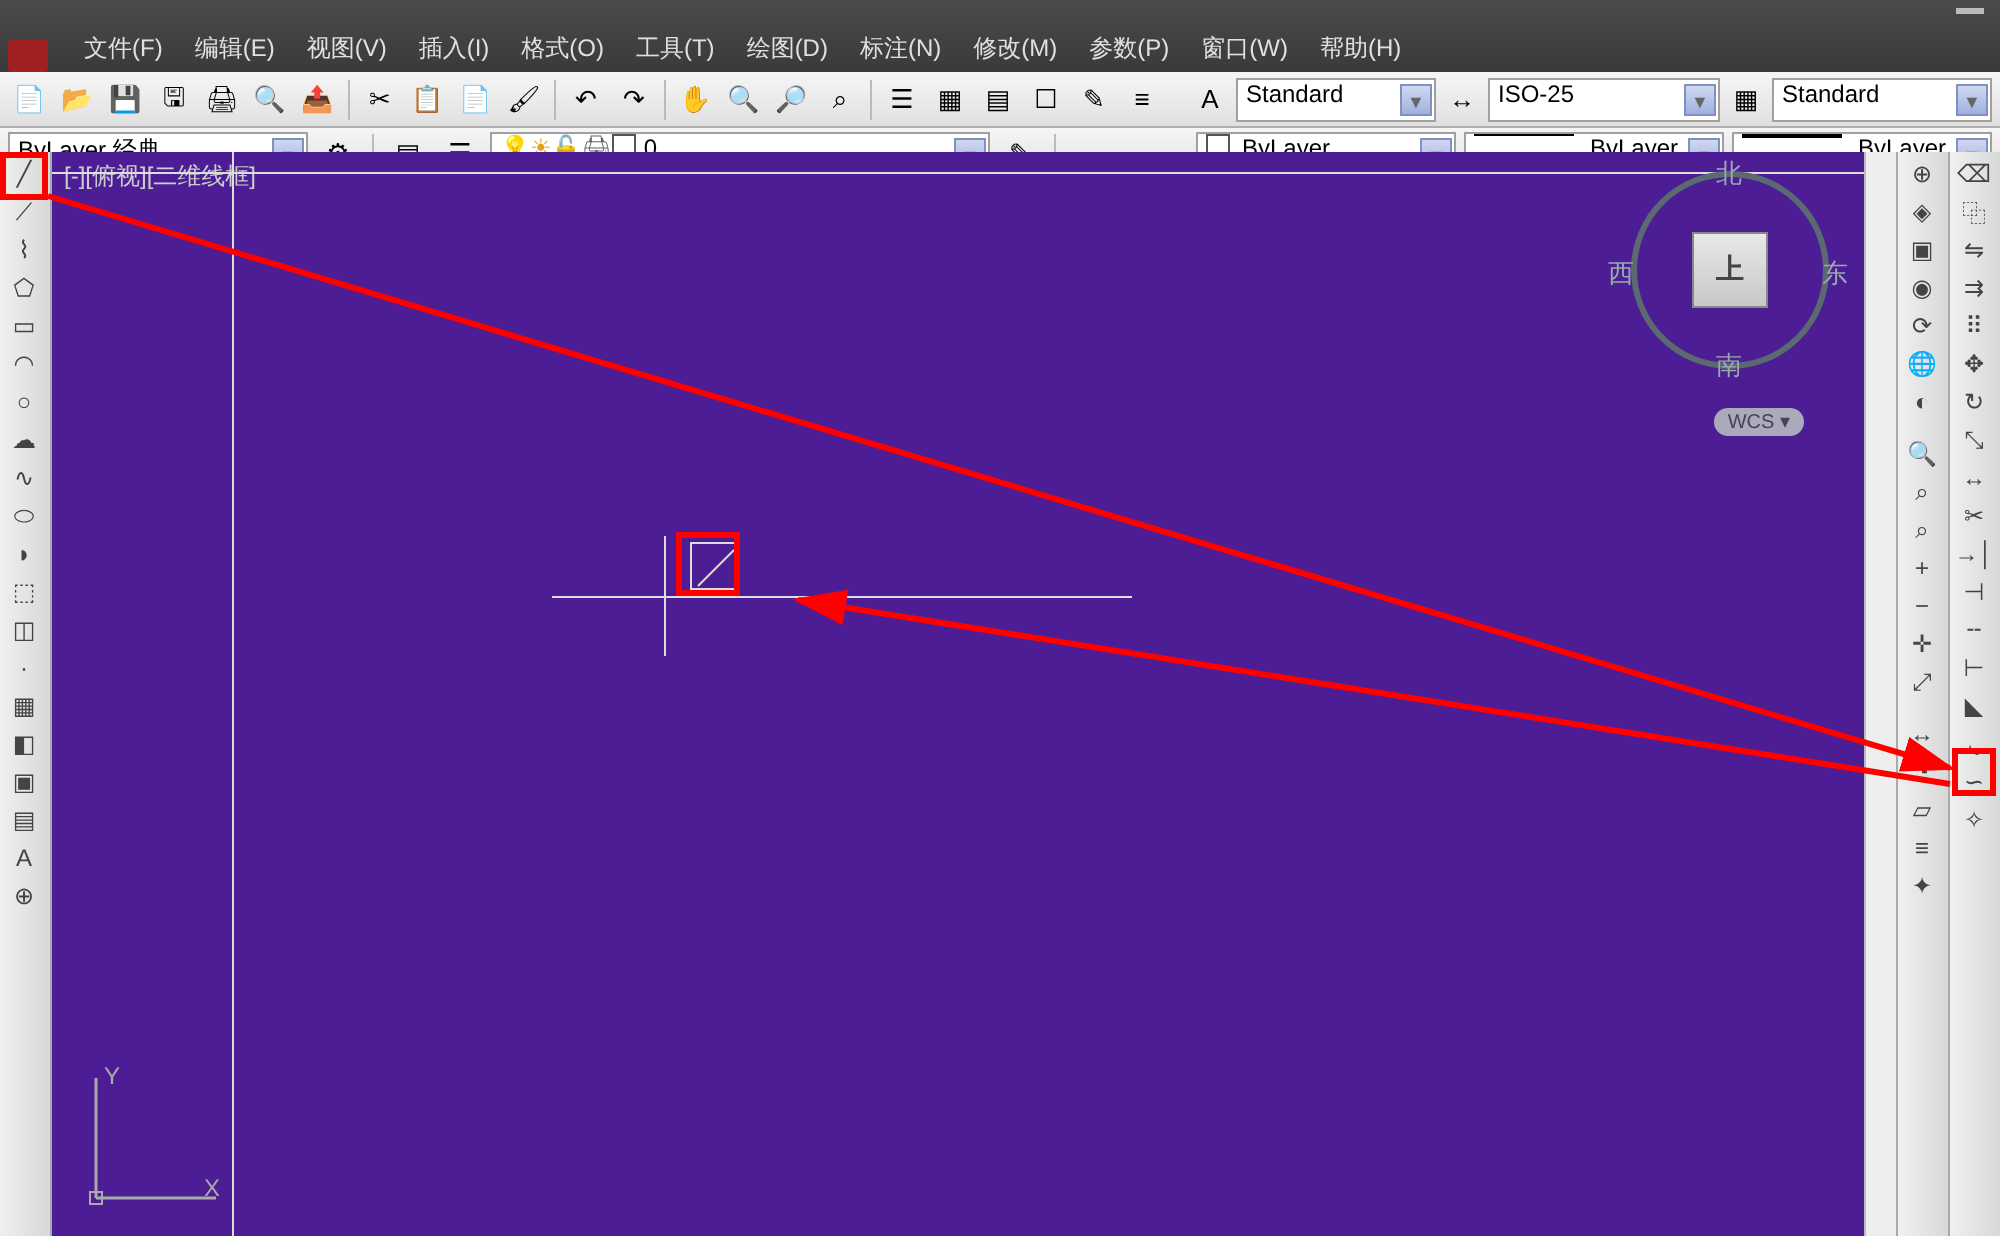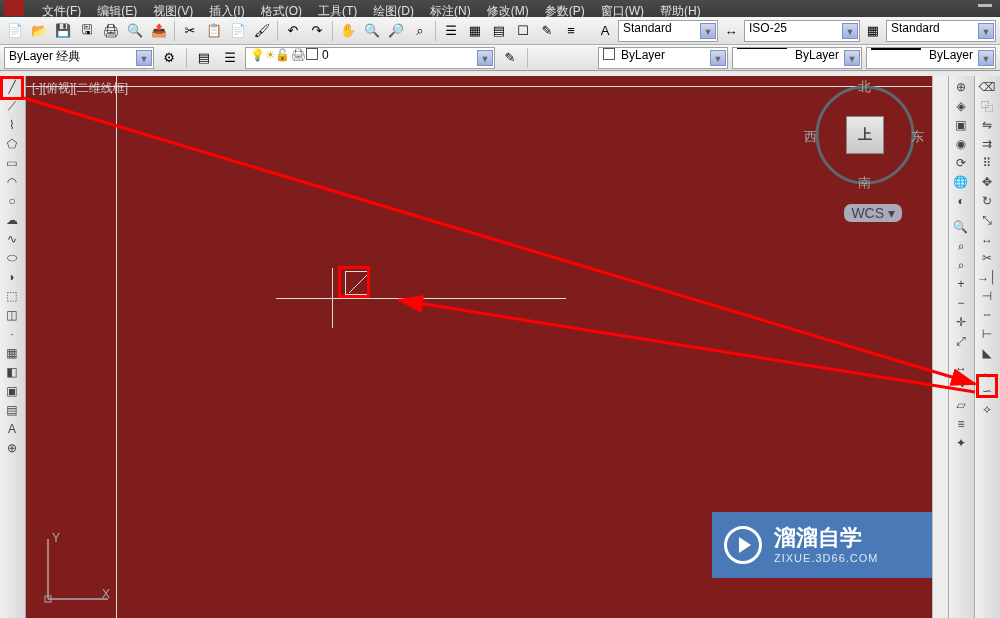--- a/index.html
+++ b/index.html
@@ -7,24 +7,24 @@
     font-family: "Microsoft YaHei", SimSun, Arial, sans-serif;
     font-size: 12px;
     background: #e8e8e8;
     width: 1000px;
     height: 618px;
     overflow: hidden;
     position: relative;
   }
   
   .menubar {
-    height: 17px;
+    height: 36px;
     background: linear-gradient(#4a4a4a, #3a3a3a);
     display: flex;
-    align-items: flex-start;
+    align-items: flex-end;
     color: #ddd;
     padding-left: 4px;
     position: relative;
   }
   .app-logo {
     width: 20px; height: 16px;
     background: #a02020;
     margin-right: 10px;
     border-radius: 2px;
   }
@@ -123,21 +123,21 @@
     align-items: center;
     justify-content: center;
     font-size: 12px;
     color: #444;
     cursor: pointer;
     position: relative;
   }
   
   .canvas {
     flex: 1;
-    background: #7f1d1d;
+    background: #4c1d95;
     position: relative;
     overflow: hidden;
   }
   .vp-label {
     position: absolute;
     left: 6px; top: 4px;
     color: #ccc;
     font-size: 12px;
   }
   
@@ -186,21 +186,21 @@
   .compass-label {
     position: absolute;
     color: #9aa;
     font-size: 13px;
   }
   .wcs-badge {
     position: absolute;
     right: 30px; top: 128px;
     background: #aab;
     color: #445;
-    font-size: 14px;
+    font-size: 10px;
     padding: 1px 7px;
     border-radius: 7px;
   }
   
   .red-box {
     position: absolute;
     border: 3px solid #ff0000;
     pointer-events: none;
   }
   
@@ -404,27 +404,20 @@
         <line x1="10" y1="70" x2="10" y2="10" stroke="#aaa" stroke-width="1.5"></line>
         <line x1="10" y1="70" x2="70" y2="70" stroke="#aaa" stroke-width="1.5"></line>
         <rect x="7" y="67" width="6" height="6" fill="none" stroke="#aaa"></rect>
       </svg>
       <span style="position:absolute; left:64px; top:58px">X</span>
       <span style="position:absolute; left:14px; top:2px">Y</span>
     </div>
 
     <div class="red-box" style="left:312px; top:190px; width:32px; height:32px;"></div>
 
-    <div class="watermark">
-      <div class="play"></div>
-      <div>
-        <div class="wm-title">溜溜自学</div>
-        <div class="wm-sub">ZIXUE.3D66.COM</div>
-      </div>
-    </div>
   </div>
 
   <div class="vscroll"></div>
 
   <div class="side-toolbar right" id="right-toolbar-a">
       <div class="sbtn">⊕</div>
       <div class="sbtn">◈</div>
       <div class="sbtn">▣</div>
       <div class="sbtn">◉</div>
       <div class="sbtn">⟳</div>

